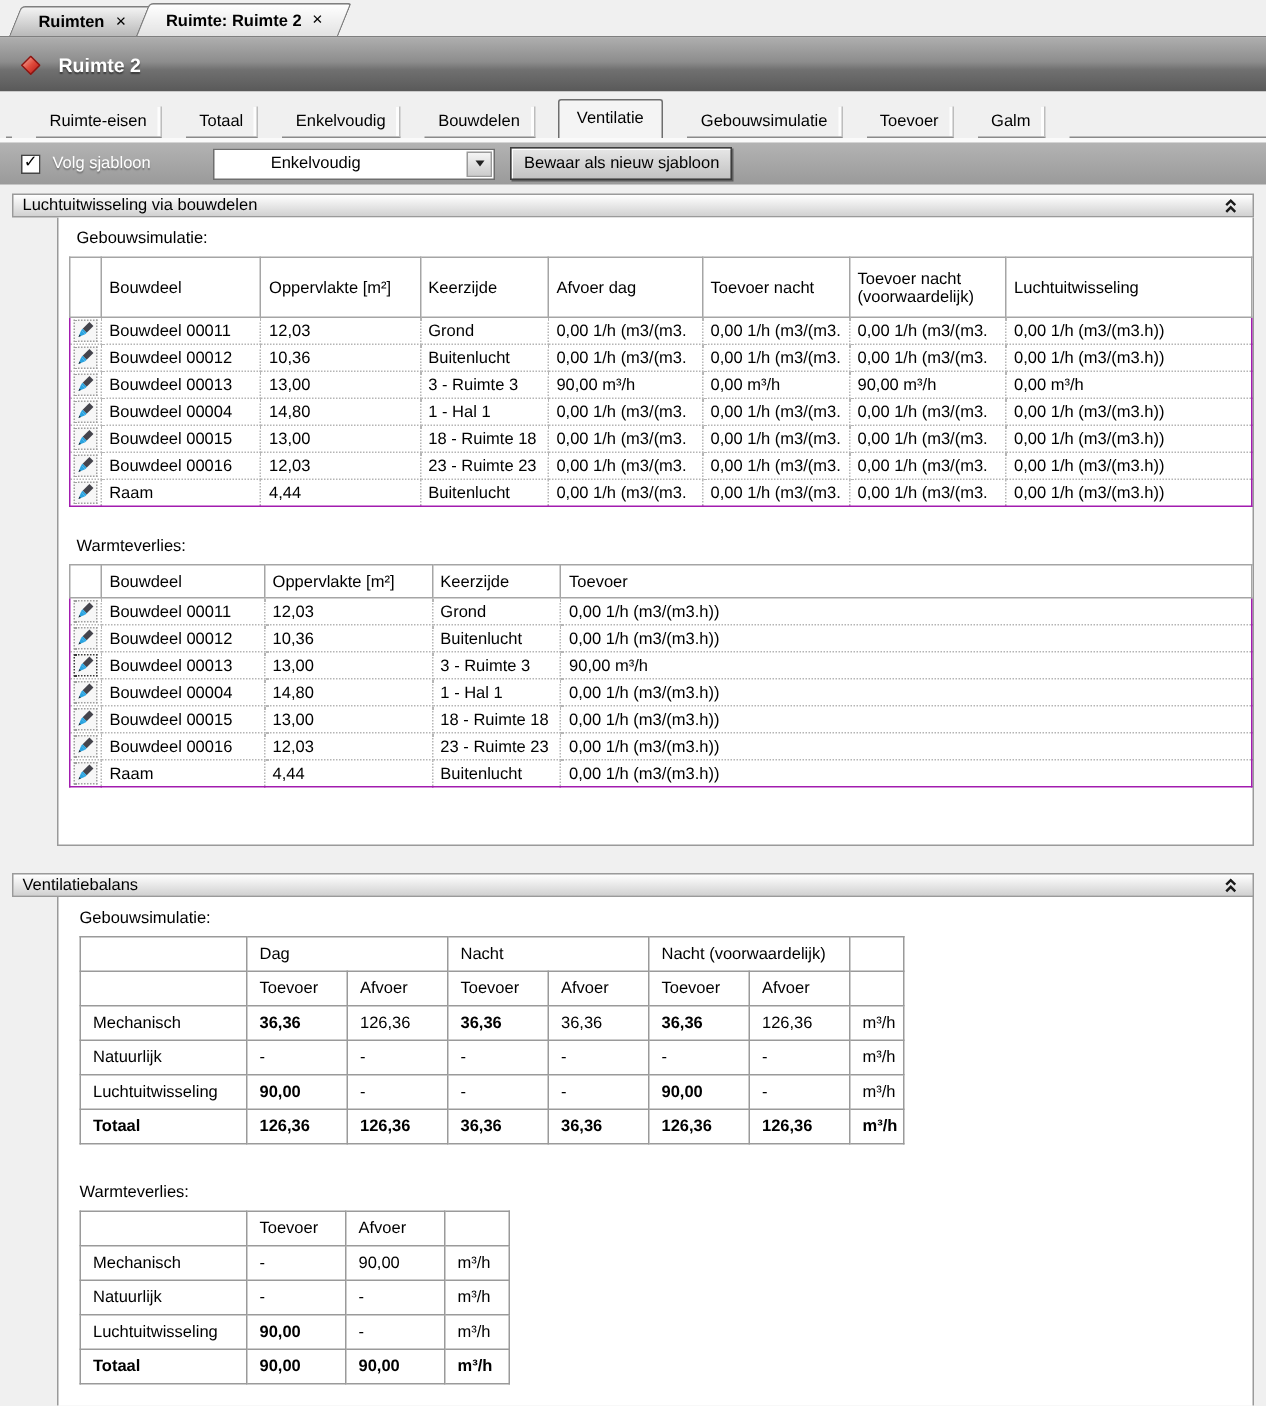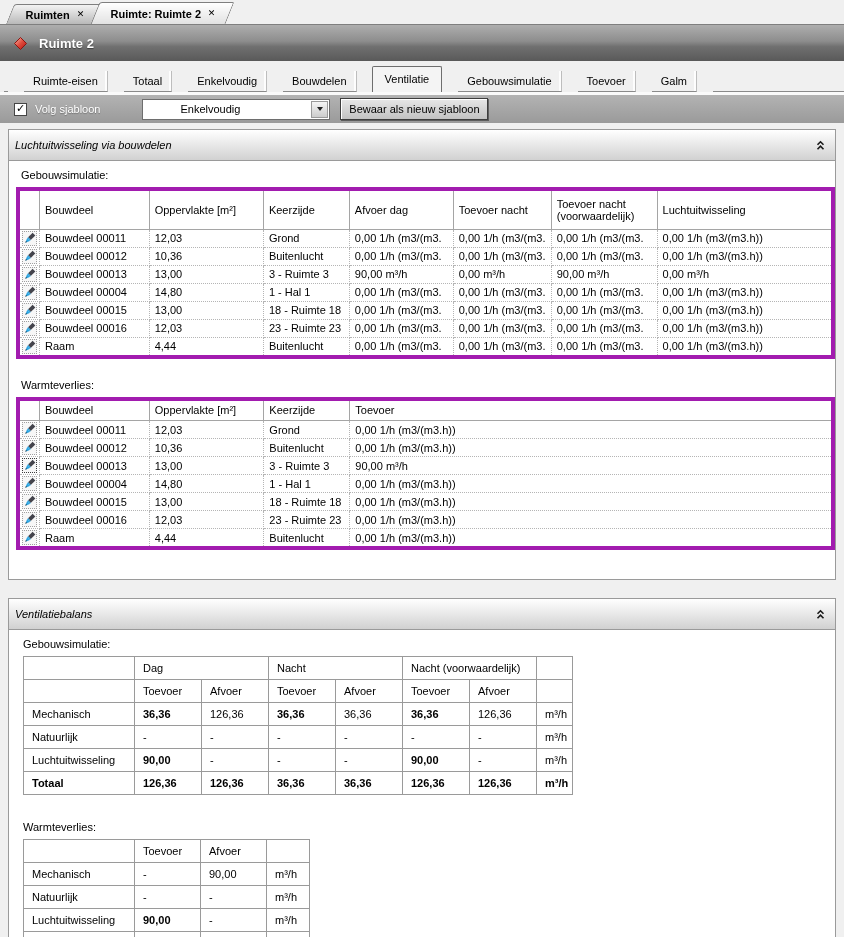--- a/index.html
+++ b/index.html
@@ -51,33 +51,33 @@
   .combo-btn { width:17px; height:17px; margin-right:1px; border:1px solid #9a9a9a;
     background:linear-gradient(#f5f5f5,#cccccc); display:flex; align-items:center; justify-content:center; }
   .tri-down { width:0; height:0; border-left:3.5px solid transparent; border-right:3.5px solid transparent; border-top:4px solid #222; }
   .save-btn { margin-left:10px; height:22px; width:148px; font-size:11px;
     font-family:"Liberation Sans","DejaVu Sans",sans-serif;
     background:linear-gradient(#e7e7e7,#c2c2c2); border:1px solid #3d3d3d;
     box-shadow:1px 1px 0 rgba(40,40,40,.55), inset 1px 1px 0 #fff; }
 
   
   .content { padding:6px 8px 0 8px; }
-  .section-header { height:32px; background:linear-gradient(#ffffff,#d1d1d1); border:1px solid #9a9a9a;
-    display:flex; align-items:center; justify-content:space-between; padding:0 9px 0 6px;font-style:italic; }
-  .section-body { background:#fff; border:1px solid #9a9a9a; border-top:none; padding:8px 0 0 4px; }
+  .section-header { height:16px; background:linear-gradient(#ffffff,#d1d1d1); border:1px solid #9a9a9a;
+    display:flex; align-items:center; justify-content:space-between; padding:0 9px 0 6px; }
+  .section-body { background:#fff; border:1px solid #9a9a9a; border-top:none; padding:8px 0 0 4px;margin-left:30px; }
   .body-air { height:419px; }
   .body-balance { height:344px; margin-bottom:0; }
   .section-gap { height:18px; }
   .grid-label { margin:0 0 6px 8px; }
   .bal-label { margin:0 0 6px 10px; }
   .lbl2-air { margin-top:20px; }
   .lbl2-bal { margin-top:26px; }
 
   
-  .grid { border-collapse:collapse; table-layout:fixed; border:4px solid #a21caf; margin-left:3px; }
+  .grid { border-collapse:collapse; table-layout:fixed; border:1px solid #a21caf; margin-left:3px; }
   .grid th { background:#fff; border:1px solid #a5a5a5; font-weight:normal; text-align:left;
     padding:2px 5px; vertical-align:middle; white-space:normal; }
   .grid td { border:1px dotted #b5b5b5; padding:0 5px; height:18px; white-space:nowrap;
     overflow:hidden; vertical-align:middle; }
   .grid td.icon-cell { padding:1px 2px; }
   .pencil-btn { width:100%; height:15px; border:1px dotted #9f9f9f; background:#f7f7f7;
     display:flex; align-items:center; justify-content:center; }
   .pencil-btn.focused { border:1px dotted #3c3c3c; }
 
   

